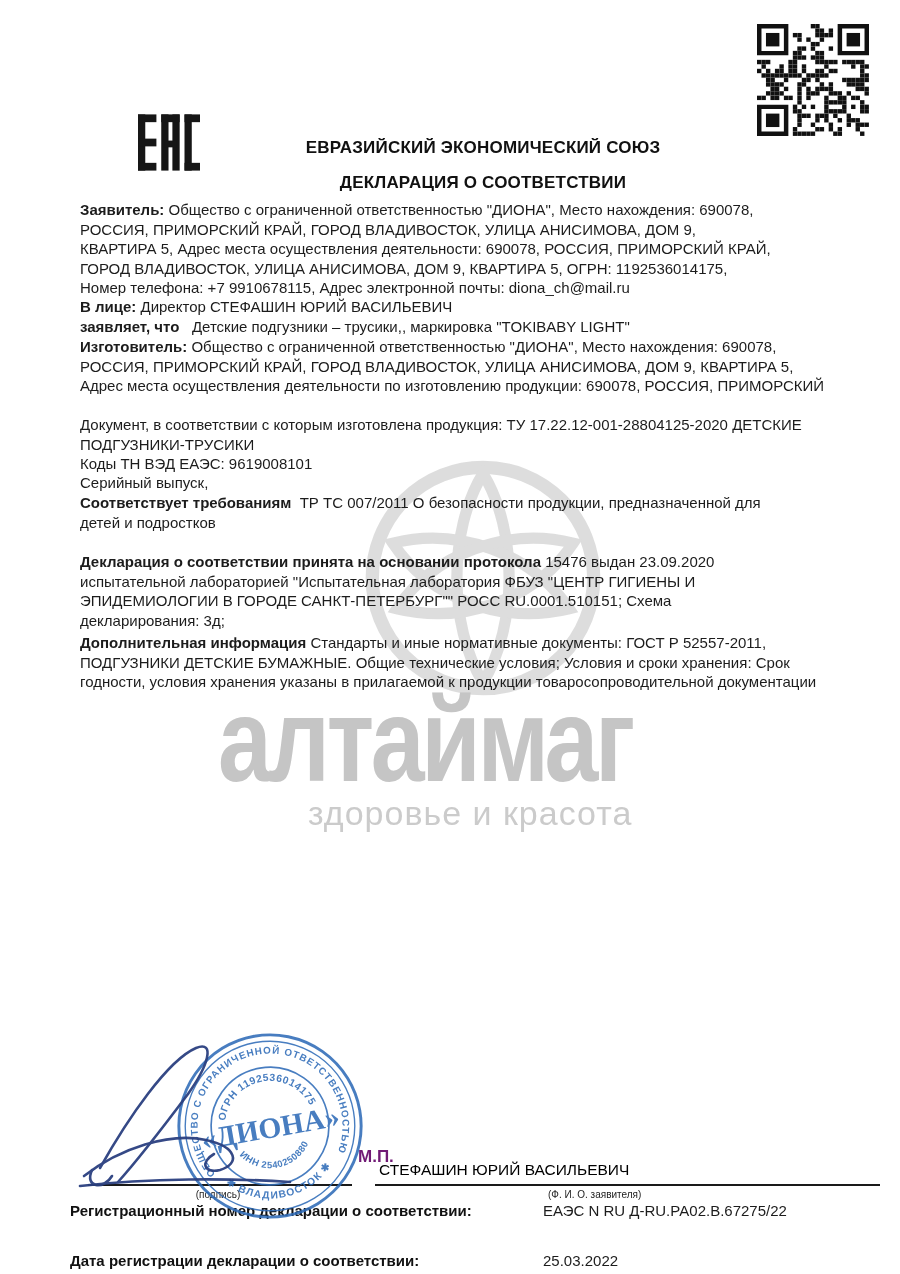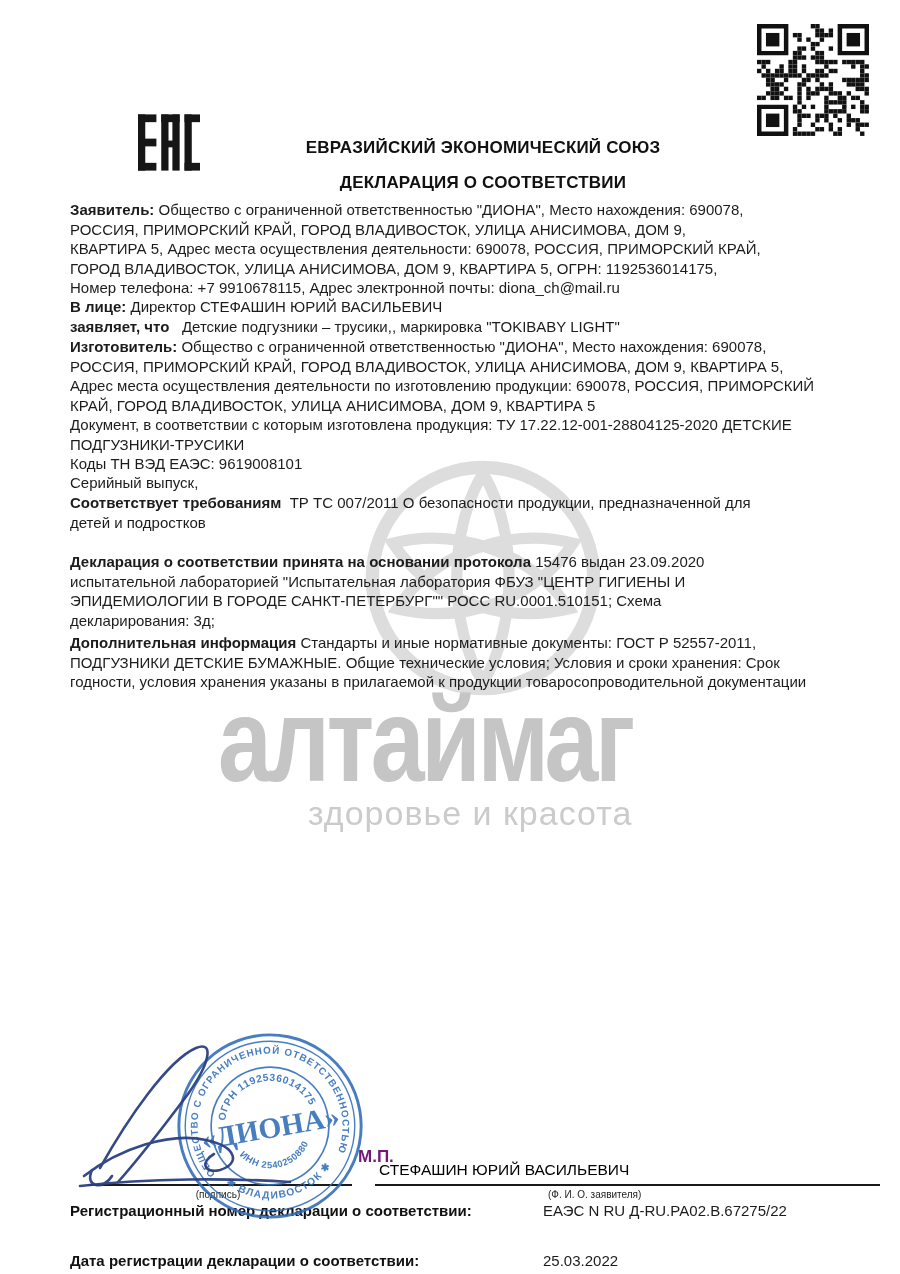--- a/index.html
+++ b/index.html
@@ -5,21 +5,21 @@
   html,body{margin:0;padding:0;background:#ffffff;}
   .page{position:relative;width:900px;height:1274px;background:#ffffff;overflow:hidden;
         font-family:"Liberation Sans",sans-serif;color:#1c1c1c;}
   
   .eac{position:absolute;left:138px;top:113px;width:62px;height:59px;}
   .qr{position:absolute;left:757px;top:24px;width:112px;height:112px;}
   .title{position:absolute;left:63px;width:840px;text-align:center;font-weight:bold;
          font-size:17px;letter-spacing:.2px;color:#111;}
   .t1{top:138px;} .t2{top:173px;}
   
-  .para{position:absolute;left:70px;width:800px;}
+  .para{position:absolute;left:80px;width:800px;}
   .doc-line{height:19.5px;line-height:19.5px;font-size:15px;white-space:pre;color:#1c1c1c;}
   .doc-line .b{font-weight:bold;}
   
   .wm-globe{position:absolute;left:360px;top:455px;width:246px;height:246px;z-index:0;}
   .wm-big{position:absolute;left:218px;top:672px;font-size:118px;font-weight:bold;
           color:#c5c5c5;letter-spacing:-4px;transform:scaleX(.82);transform-origin:left top;
           white-space:nowrap;z-index:0;}
   .wm-sub{position:absolute;left:308px;top:784px;font-size:34px;color:#cbcbcb;
           letter-spacing:1px;white-space:nowrap;z-index:0;margin-top:10px;}
   .layer{position:absolute;left:0;top:0;width:100%;height:100%;z-index:1;}
@@ -305,21 +305,20 @@
         <div class="para" style="top: 297px;">
           <div class="doc-line"><span class="b">В лице: </span><span>Директор СТЕФАШИН ЮРИЙ ВАСИЛЬЕВИЧ</span></div>
         </div>
         <div class="para" style="top: 317px;">
           <div class="doc-line"><span class="b">заявляет, что</span><span>   Детские подгузники – трусики,, маркировка "TOKIBABY LIGHT"</span></div>
         </div>
         <div class="para" style="top: 337px;">
           <div class="doc-line"><span class="b">Изготовитель: </span><span>Общество с ограниченной ответственностью "ДИОНА", Место нахождения: 690078,</span></div>
           <div class="doc-line"><span>РОССИЯ, ПРИМОРСКИЙ КРАЙ, ГОРОД ВЛАДИВОСТОК, УЛИЦА АНИСИМОВА, ДОМ 9, КВАРТИРА 5,</span></div>
           <div class="doc-line"><span>Адрес места осуществления деятельности по изготовлению продукции: 690078, РОССИЯ, ПРИМОРСКИЙ</span></div>
-          <div class="doc-line"><span>КРАЙ, ГОРОД ВЛАДИВОСТОК, УЛИЦА АНИСИМОВА, ДОМ 9, КВАРТИРА 5</span></div>
         </div>
         <div class="para" style="top: 415px;">
           <div class="doc-line"><span>Документ, в соответствии с которым изготовлена продукция: ТУ 17.22.12-001-28804125-2020 ДЕТСКИЕ</span></div>
           <div class="doc-line"><span>ПОДГУЗНИКИ-ТРУСИКИ</span></div>
         </div>
         <div class="para" style="top: 454px;">
           <div class="doc-line"><span>Коды ТН ВЭД ЕАЭС: 9619008101</span></div>
         </div>
         <div class="para" style="top: 473px;">
           <div class="doc-line"><span>Серийный выпуск,</span></div>

